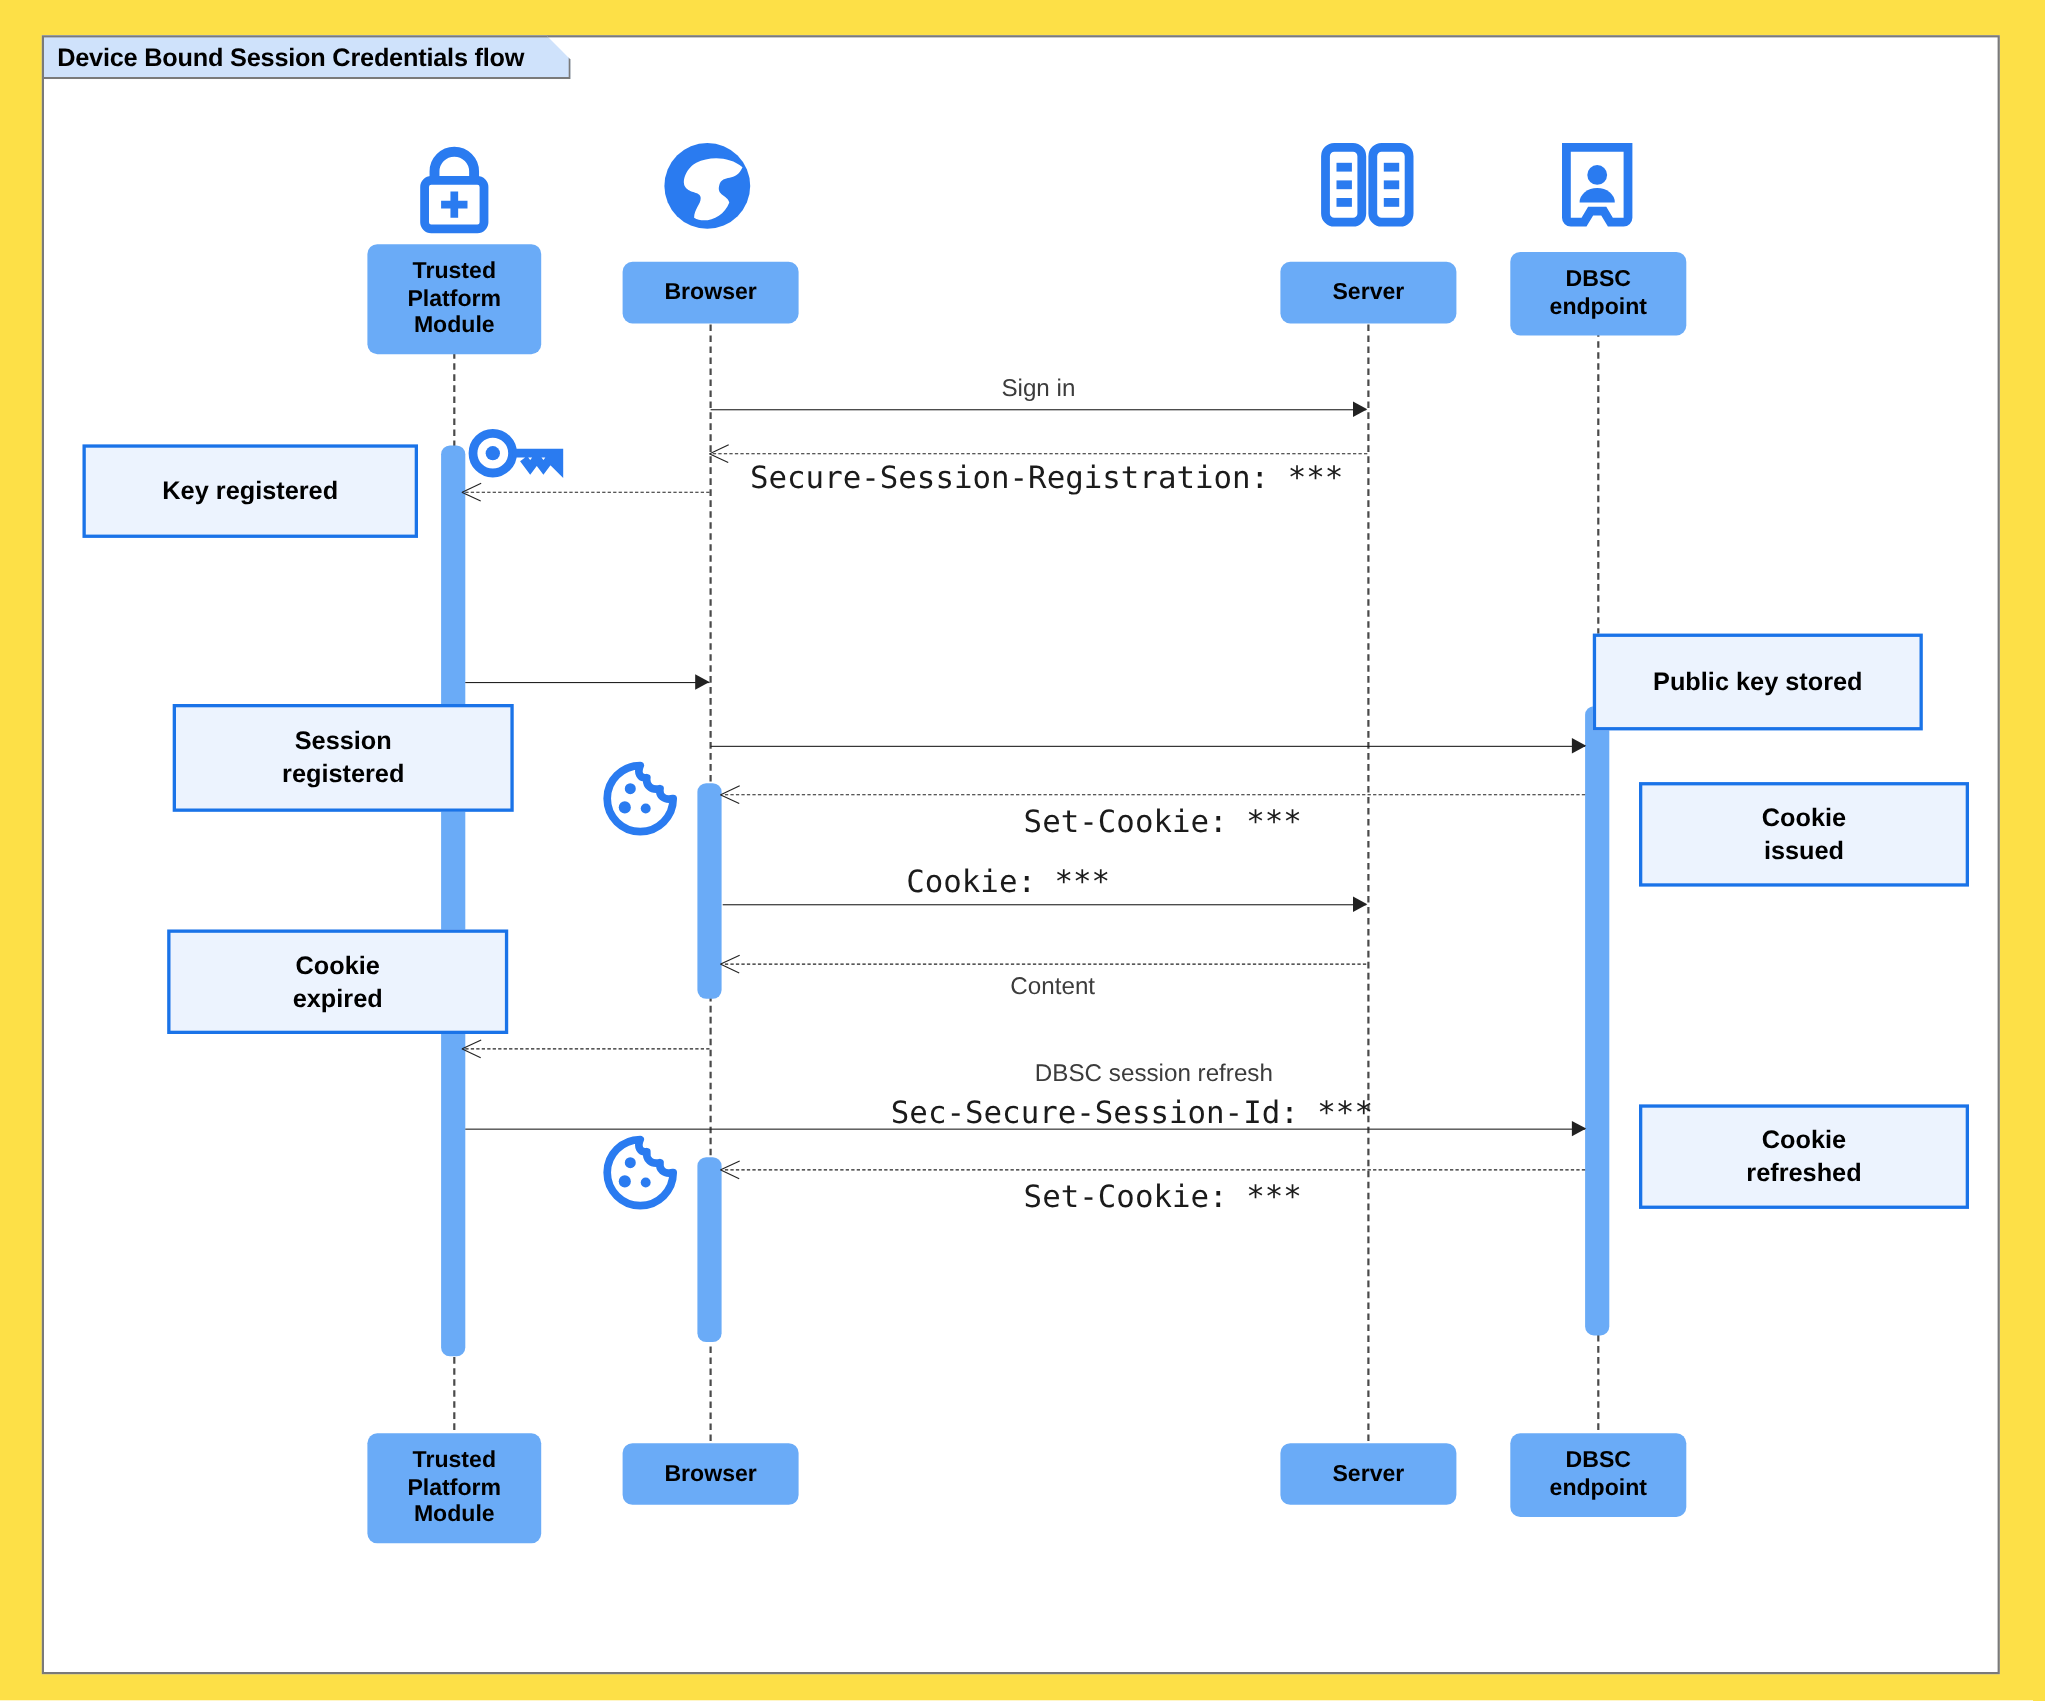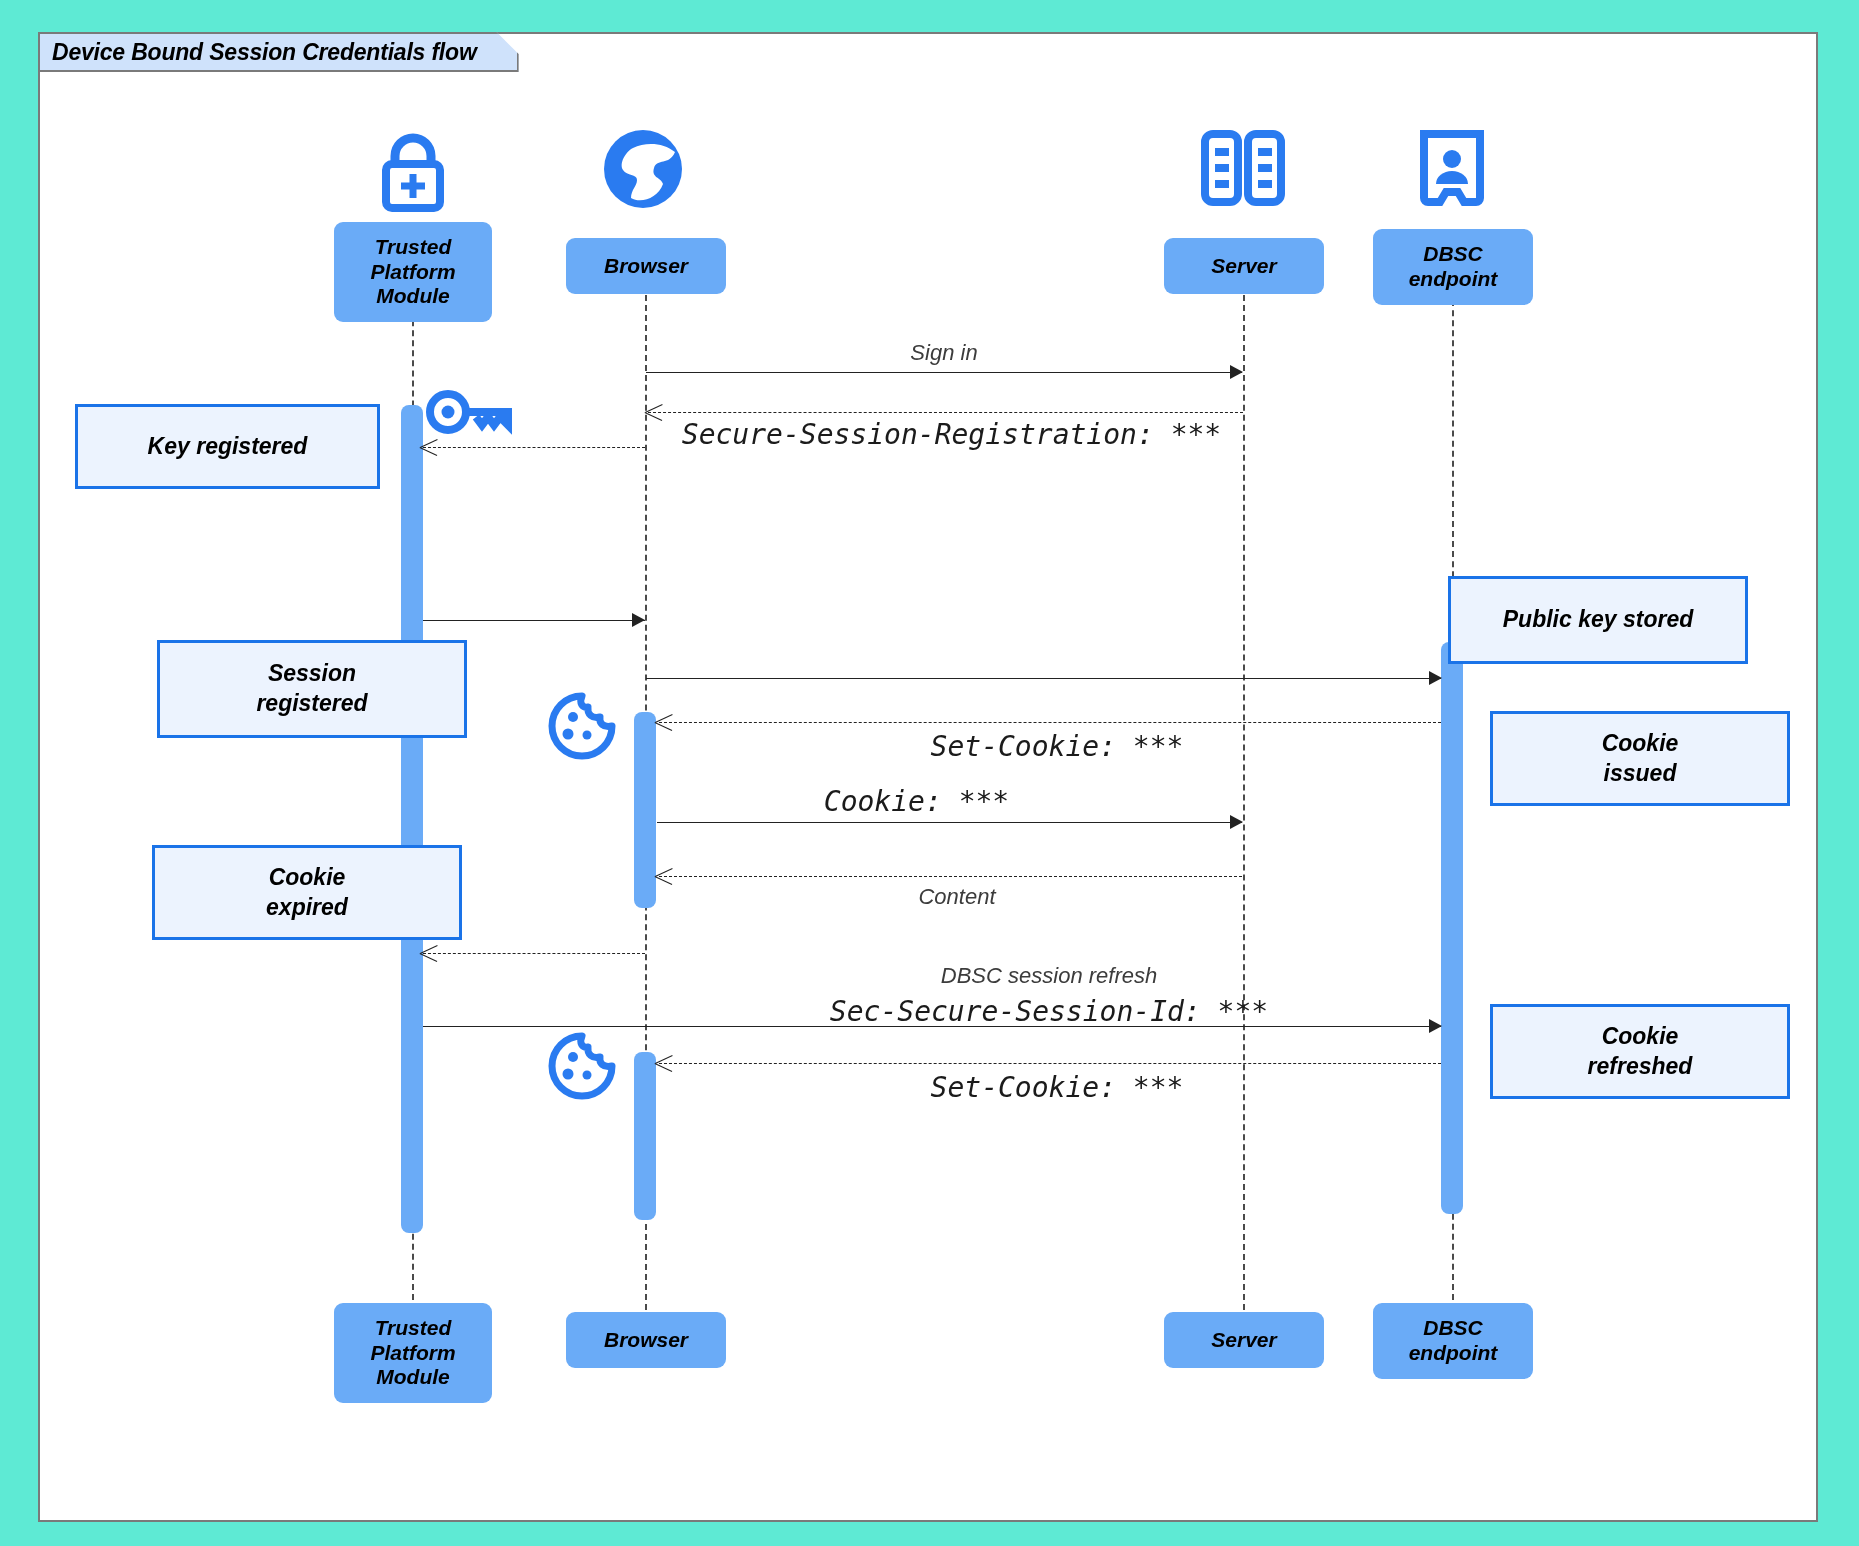--- a/index.html
+++ b/index.html
@@ -1,17 +1,17 @@
 <!DOCTYPE html>
 <html><head>
 <meta charset="utf-8">
 <style>
   html,body{margin:0;padding:0;background:#ffffff;}
   body{font-family:"Liberation Sans",sans-serif;}
-  #stage{position:relative;width:1859px;height:1546px;background:#5eead4;overflow:hidden;font-style:italic;}
+  #stage{position:relative;width:1859px;height:1546px;background:#fde047;overflow:hidden;}
 
   
   .frame{position:absolute;left:38px;top:32px;width:1780px;height:1490px;
          border:2px solid #7a7a7a;background:#ffffff;box-sizing:border-box;}
   .frame-title{position:absolute;left:38px;top:32px;height:40px;
         background:#cfe2fb;border:2px solid #7a7a7a;box-sizing:border-box;
         padding:0 40px 0 12px;display:flex;align-items:center;
         font-weight:bold;font-size:23px;color:#000;letter-spacing:-.2px;
         clip-path:polygon(0 0,calc(100% - 22px) 0,100% 55%,100% 100%,0 100%);}
 
@@ -143,21 +143,21 @@
   <div class="arrow-r" style="left:1230px;top:815px;"></div>
 
   <div class="msg-line dashed" style="left:659px;top:876px;width:583px;"></div>
   <div class="arrow-open-l" style="left:655px;top:868px;"></div>
   <div class="msg-label" style="left:672px;top:884px;width:570px;">Content</div>
 
   <div class="msg-line dashed" style="left:423px;top:953px;width:222px;"></div>
   <div class="arrow-open-l" style="left:420px;top:945px;"></div>
 
   <div class="msg-label" style="left:646px;top:963px;width:806px;">DBSC session refresh</div>
-  <div class="msg-label mono" style="left:646px;top:995px;width:806px;">Sec-Secure-Session-Id: ***</div>
+  <div class="msg-label mono" style="left:626px;top:995px;width:806px;">Sec-Secure-Session-Id: ***</div>
   <div class="msg-line" style="left:423px;top:1026px;width:1018px;"></div>
   <div class="arrow-r" style="left:1429px;top:1019px;"></div>
 
   <div class="msg-line dashed" style="left:659px;top:1063px;width:782px;"></div>
   <div class="arrow-open-l" style="left:655px;top:1055px;"></div>
   <div class="msg-label mono" style="left:672px;top:1071px;width:770px;">Set-Cookie: ***</div>
 
   <div class="icon" style="left:424px;top:385px;width:90px;height:54px;">
     <svg width="90" height="54" viewBox="0 0 90 54">
       <circle cx="24" cy="27" r="18" fill="none" stroke="#2a7bf0" stroke-width="8"></circle>

